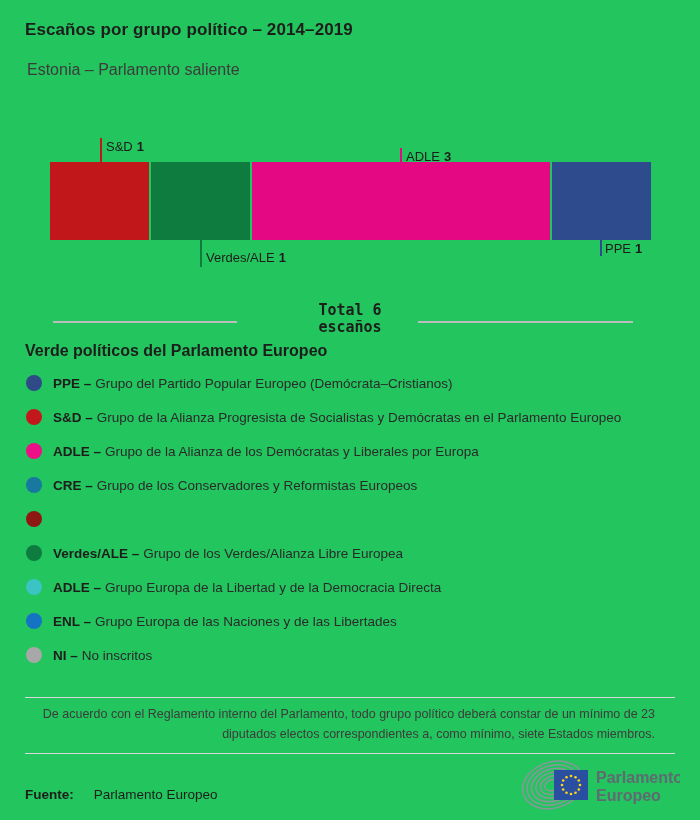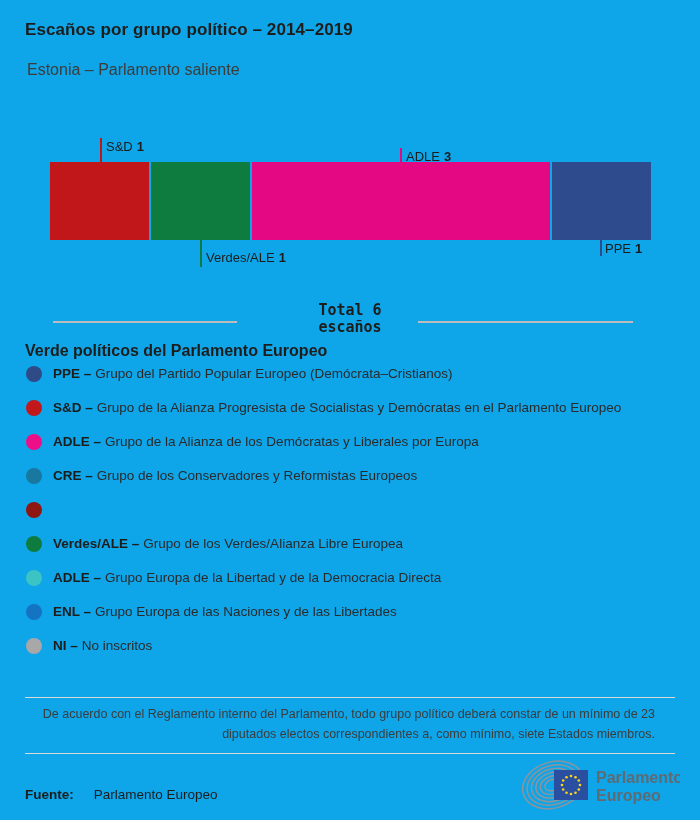--- a/index.html
+++ b/index.html
@@ -2,21 +2,21 @@
 <html><head>
 <meta charset="utf-8">
 <style>
   * { margin: 0; padding: 0; box-sizing: border-box; }
   html, body { background: #fff; }
   body { font-family: "Liberation Sans", sans-serif; color: #1d1d1b; }
   .page {
     position: relative;
     width: 700px;
     height: 820px;
-    background: #0ea5e9;
+    background: #22c55e;
     overflow: hidden;
   }
   .title {
     position: absolute; left: 25px; top: 20px;
     font-size: 17px; font-weight: 700; color: #1d1d1b;
     letter-spacing: .1px;
   }
   .subtitle {
     position: absolute; left: 27px; top: 49px;
     font-size: 16px; font-weight: 400; color: #3c3c3b; margin-top: 12px;
@@ -52,21 +52,21 @@
     font-family: "DejaVu Sans Mono", monospace;
     font-weight: 700; font-size: 15px; line-height: 17px;
     color: #1d1d1b;
   }
   
   .legend-heading {
     position: absolute; left: 25px; top: 342px;
     font-size: 16px; font-weight: 700; color: #1d1d1b;
   }
   .legend { position: absolute; left: 26px; top: 366px; right: 30px; }
-  .legend-item { display: flex; align-items: flex-start; height: 34px; }
+  .legend-item { display: flex; align-items: center; height: 34px; }
   .dot {
     width: 16px; height: 16px; border-radius: 50%;
     margin-right: 11px; flex: 0 0 16px;
   }
   .legend-text { font-size: 13.5px; color: #2a2a2a; white-space: nowrap; }
   .legend-text b { font-weight: 700; color: #1d1d1b; margin-right: 4px; }
   
   .rule { position: absolute; left: 25px; width: 650px; height: 1px; background: #d9d9d9; }
   .rule-top { top: 697px; }
   .rule-bottom { top: 753px; }

